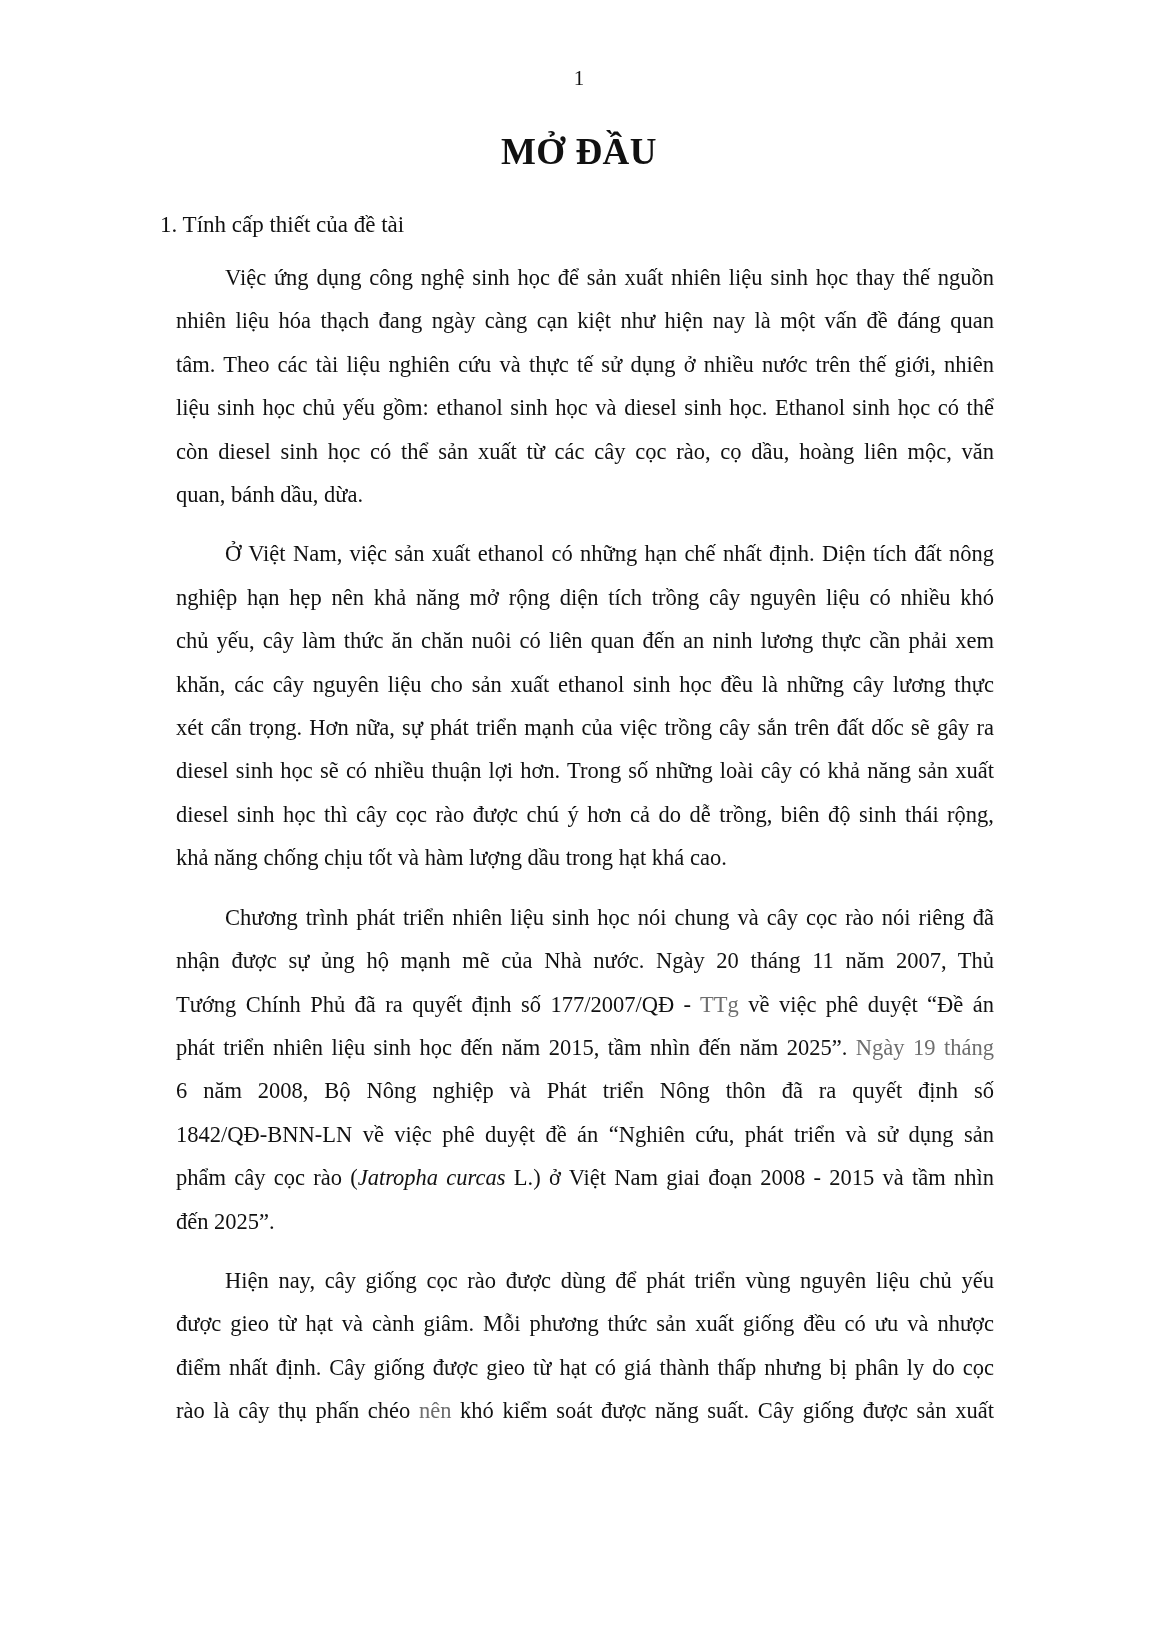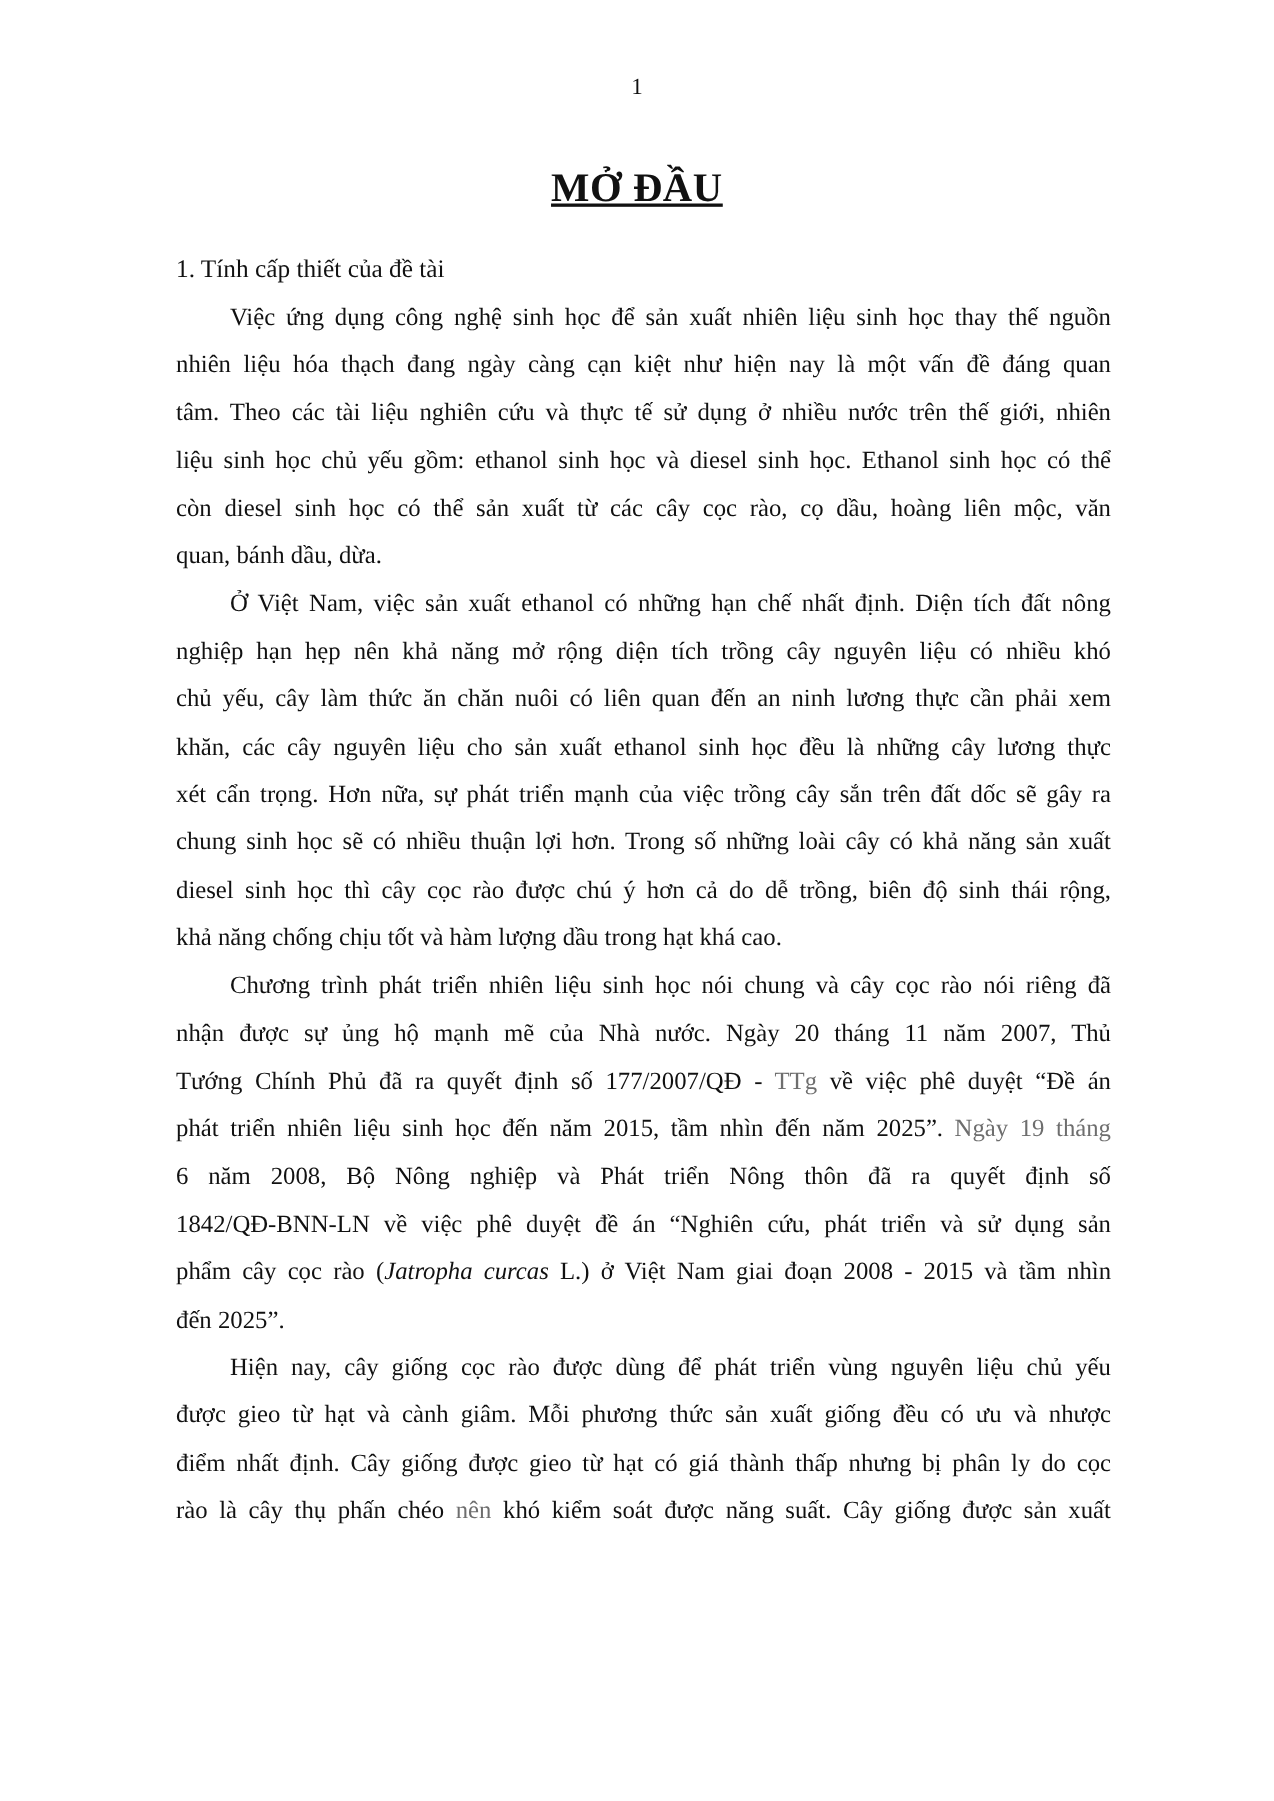--- a/index.html
+++ b/index.html
@@ -19,44 +19,43 @@
     position:relative;
     width:1158px;height:1637px;
   }
   .page-number{
     margin-top:66px;
     text-align:center;
     font-size:21px;
     line-height:24px;
   }
   .doc-title{
-    margin-top:60px;
+    margin-top:40px;
     text-align:center;
     font-size:37px;
     font-weight:bold;
     line-height:44px;
     letter-spacing:0.5px;
-    text-decoration:underline;
   }
   .section-heading{
     margin-top:36px;
     margin-left:160px;
     width:850px;
     font-size:23px;
     font-weight:normal;
     line-height:30px;
   }
   .content{
     margin-top:6px;
     margin-left:160px;
     width:850px;
     font-size:22.5px;
     line-height:43.4px;
   }
-  .paragraph{margin:0;}
+  .paragraph{margin:16px;}
   .line{
     text-align:justify;
     text-align-last:justify;
     -moz-text-align-last:justify;
     white-space:nowrap;
   }
   .line.first{padding-left:49px;}
   .line.last{text-align-last:left;-moz-text-align-last:left;}
   .seg.gray{color:var(--muted);}
   .seg.italic{font-style:italic;font-family:Liberation Serif, serif;}
@@ -79,21 +78,21 @@
         <div class="line"><span class="seg">liệu sinh học chủ yếu gồm: ethanol sinh học và diesel sinh học. Ethanol sinh học có thể</span></div>
         <div class="line"><span class="seg">còn diesel sinh học có thể sản xuất từ các cây cọc rào, cọ dầu, hoàng liên mộc, văn</span></div>
         <div class="line last"><span class="seg">quan, bánh dầu, dừa.</span></div>
       </div>
       <div class="paragraph">
         <div class="line first"><span class="seg">Ở Việt Nam, việc sản xuất ethanol có những hạn chế nhất định. Diện tích đất nông</span></div>
         <div class="line"><span class="seg">nghiệp hạn hẹp nên khả năng mở rộng diện tích trồng cây nguyên liệu có nhiều khó</span></div>
         <div class="line"><span class="seg">chủ yếu, cây làm thức ăn chăn nuôi có liên quan đến an ninh lương thực cần phải xem</span></div>
         <div class="line"><span class="seg">khăn, các cây nguyên liệu cho sản xuất ethanol sinh học đều là những cây lương thực</span></div>
         <div class="line"><span class="seg">xét cẩn trọng. Hơn nữa, sự phát triển mạnh của việc trồng cây sắn trên đất dốc sẽ gây ra</span></div>
-        <div class="line"><span class="seg">chung sinh học sẽ có nhiều thuận lợi hơn. Trong số những loài cây có khả năng sản xuất</span></div>
+        <div class="line"><span class="seg">diesel sinh học sẽ có nhiều thuận lợi hơn. Trong số những loài cây có khả năng sản xuất</span></div>
         <div class="line"><span class="seg">diesel sinh học thì cây cọc rào được chú ý hơn cả do dễ trồng, biên độ sinh thái rộng,</span></div>
         <div class="line last"><span class="seg">khả năng chống chịu tốt và hàm lượng dầu trong hạt khá cao.</span></div>
       </div>
       <div class="paragraph">
         <div class="line first"><span class="seg">Chương trình phát triển nhiên liệu sinh học nói chung và cây cọc rào nói riêng đã</span></div>
         <div class="line"><span class="seg">nhận được sự ủng hộ mạnh mẽ của Nhà nước. Ngày 20 tháng 11 năm 2007, Thủ</span></div>
         <div class="line"><span class="seg">Tướng Chính Phủ đã ra quyết định số 177/2007/QĐ - </span><span class="seg gray">TTg</span><span class="seg"> về việc phê duyệt “Đề án</span></div>
         <div class="line"><span class="seg">phát triển nhiên liệu sinh học đến năm 2015, tầm nhìn đến năm 2025”. </span><span class="seg gray">Ngày 19 tháng</span></div>
         <div class="line"><span class="seg">6 năm 2008, Bộ Nông nghiệp và Phát triển Nông thôn đã ra quyết định số</span></div>
         <div class="line"><span class="seg">1842/QĐ-BNN-LN về việc phê duyệt đề án “Nghiên cứu, phát triển và sử dụng sản</span></div>

